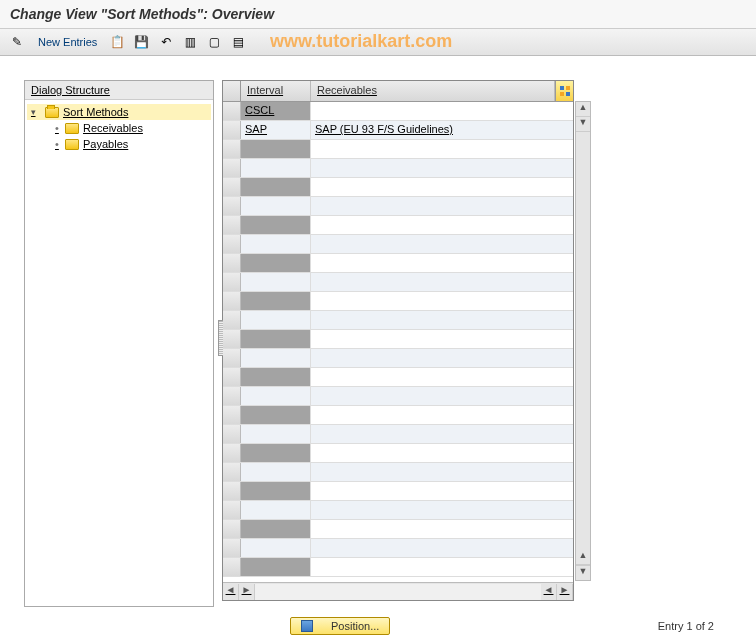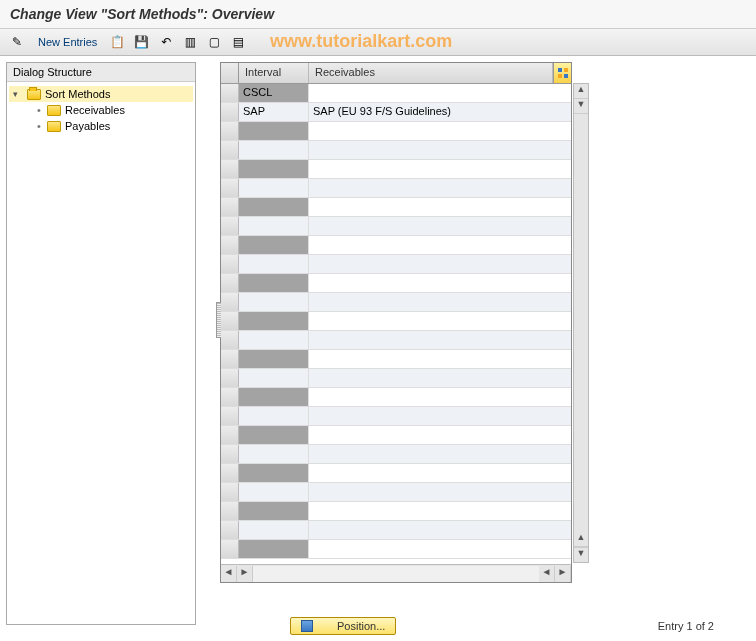--- a/index.html
+++ b/index.html
@@ -50,23 +50,24 @@
       position: absolute;
       left: 270px;
       top: 2px;
       font-size: 18px;
       font-weight: bold;
       color: rgba(255,140,0,0.6);
       pointer-events: none;
     }
     .content {
       display: flex;
-      padding: 6px;
-      gap: 24px;
+      padding: 24px;
+      gap: 8px;
       height: calc(100% - 66px);
+      text-decoration: underline;
     }
     .dialog-structure {
       width: 190px;
       border: 1px solid #aaa;
       background: #fff;
       display: flex;
       flex-direction: column;
     }
     .ds-header {
       background: #eaeaea;
@@ -203,21 +204,21 @@
       position: absolute;
       bottom: 6px;
       left: 220px;
       right: 10px;
       display: flex;
       align-items: center;
     }
     .position-btn {
       display: inline-flex;
       align-items: center;
-      gap: 24px;
+      gap: 18px;
       padding: 2px 10px;
       background: linear-gradient(#fff6bf,#fce26a);
       border: 1px solid #b08a00;
       border-radius: 2px;
       font-size: 11px;
       color: #333;
       cursor: pointer;
       margin-left: 70px;
     }
     .pos-icon {

